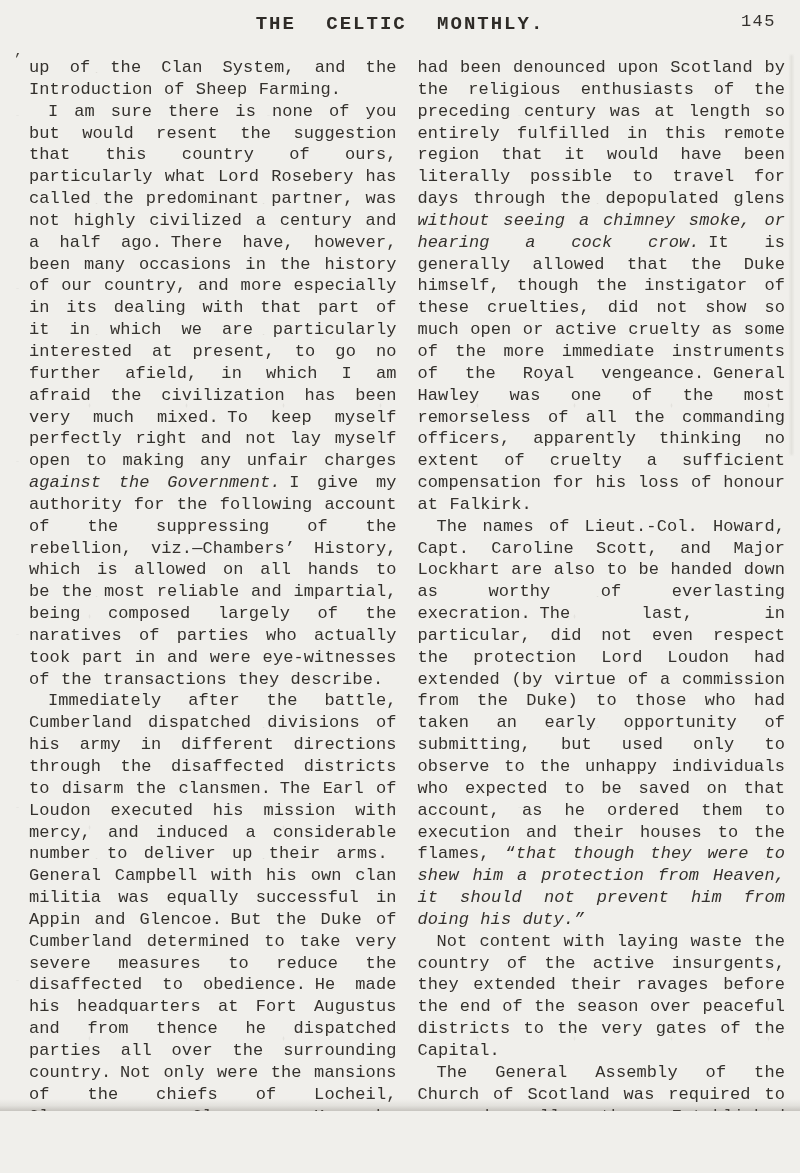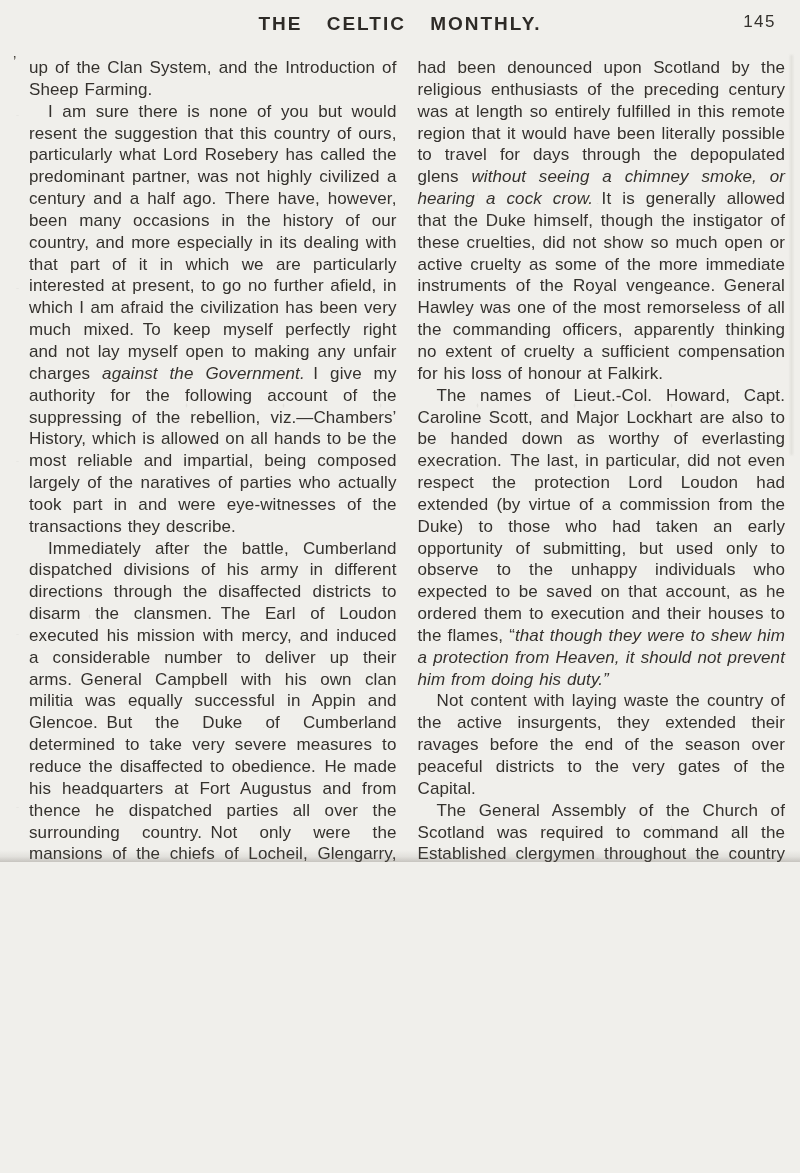--- a/index.html
+++ b/index.html
@@ -3,25 +3,25 @@
 <meta charset="utf-8">
 <style>
   html, body {
     margin: 0;
     padding: 0;
     background: var(--paper, #f0efeb);
   }
   .page {
     position: relative;
     width: 800px;
-    height: 862px;
+    height: 1111px;
     overflow: hidden;
     background: var(--paper, #f0efeb);
     color: var(--ink, #34312d);
-    font-family: Liberation Sans, sans-serif;
+    font-family: Liberation Mono, monospace;
   }
   
   .page::before {
     content: "";
     position: absolute;
     inset: 0;
     pointer-events: none;
     background-image:
       radial-gradient(rgba(75,70,62,0.10) 0.6px, transparent 1.1px),
       radial-gradient(rgba(75,70,62,0.07) 0.6px, transparent 1.2px),

